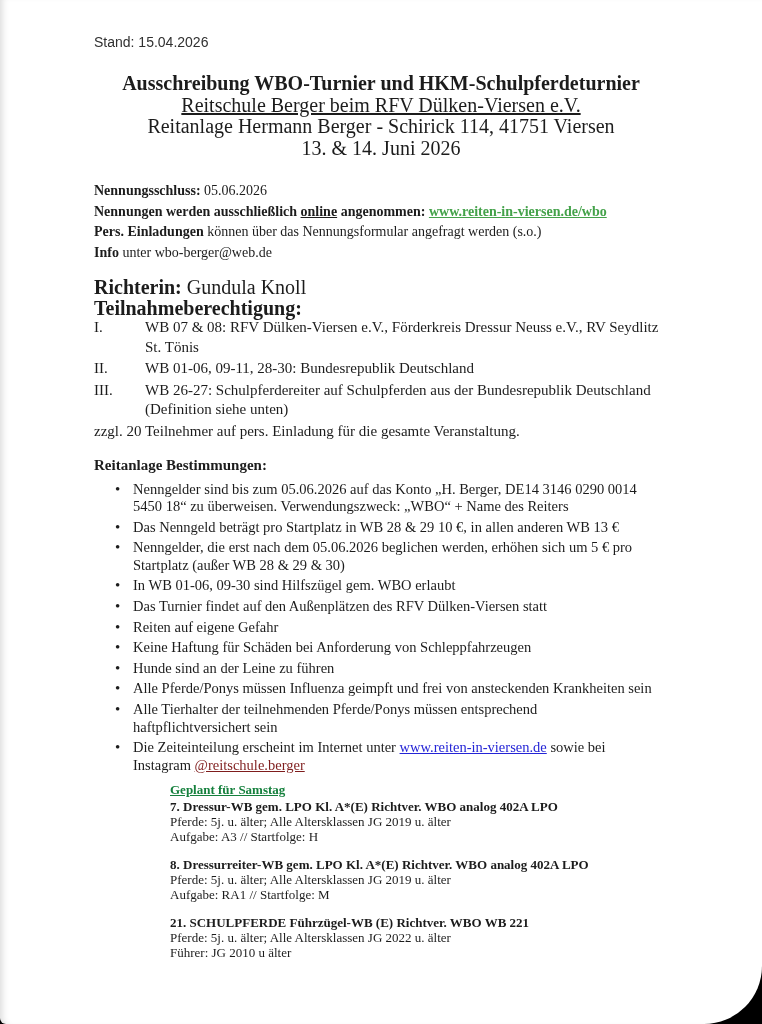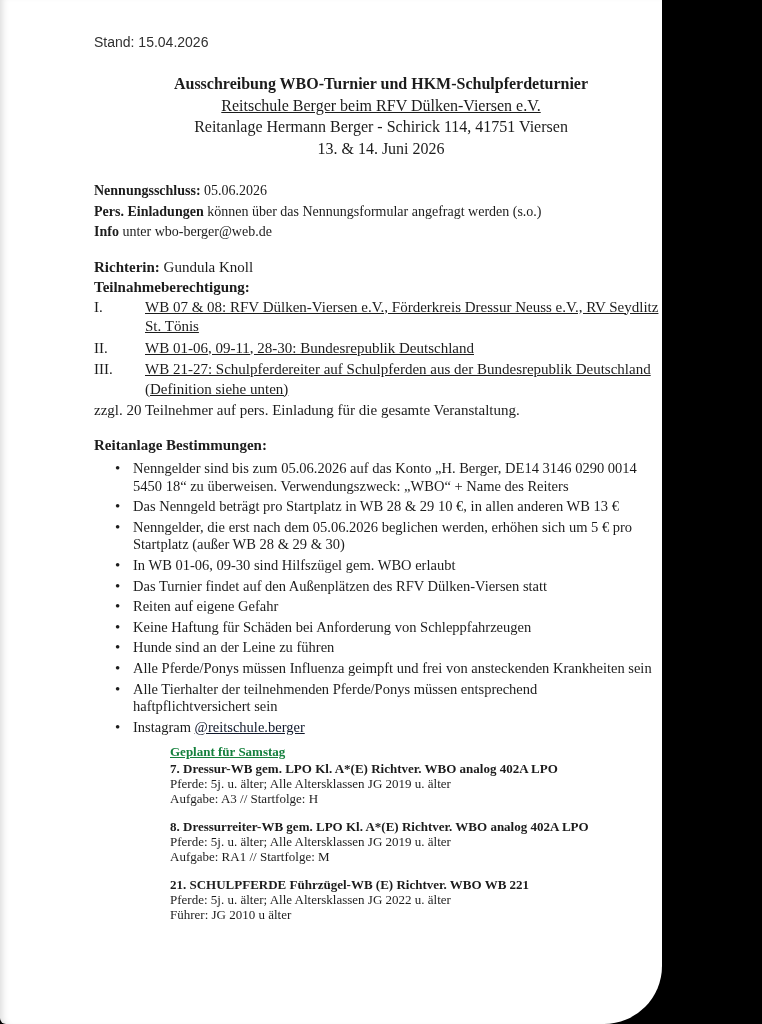--- a/index.html
+++ b/index.html
@@ -1,54 +1,54 @@
 <!DOCTYPE html>
 <html><head>
 <meta charset="utf-8">
 <style>
   html, body { margin: 0; padding: 0; background: #000; }
   .page {
     position: relative;
-    width: 662px;
+    width: 762px;
     height: 1024px;
     background: #ffffff;
     border-bottom-right-radius: 58px;
     border-bottom-left-radius: 6px;
     overflow: hidden;
     box-shadow: inset 7px 0 7px -5px rgba(0,0,0,0.15);
     font-family: "Liberation Serif", serif;
     color: #1c1c1c;
   }
   .content { padding: 34px 52px 0 94px; }
 
   .stand {
     font-family: "Liberation Sans", sans-serif;
     font-size: 14px;
     color: #303030;
     margin-bottom: 23px;
   }
 
-  .header-block { width: 574px; text-align: center; line-height: 21.5px; font-size: 16px; margin-bottom: 22px; }
+  .header-block { width: 574px; text-align: center; line-height: 21.5px; font-size: 20px; margin-bottom: 22px; }
   .doc-title { font-weight: bold; }
   .doc-subtitle { text-decoration: underline; }
 
   .para-block { font-size: 14px; line-height: 20.5px; margin-bottom: 14px; }
   .b { font-weight: bold; }
   .u { text-decoration: underline; }
   .link-green { font-weight: bold; text-decoration: underline; }
   .link-blue { text-decoration: underline; }
   a { cursor: pointer; }
 
-  .judge-line, .elig-heading { font-size: 15px; line-height: 20.5px; }
+  .judge-line, .elig-heading { font-size: 20px; line-height: 20.5px; }
   .elig-heading { font-weight: bold; }
 
   .elig-list { font-size: 15px; }
   .elig-item { display: flex; line-height: 19.5px; margin-bottom: 2px; }
   .elig-numeral { width: 51px; flex: 0 0 51px; }
-  .elig-text { flex: 1; text-decoration: underline; }
+  .elig-text { flex: 1; }
 
   .addendum { font-size: 15px; line-height: 19.5px; margin-top: 2px; margin-bottom: 14px; }
 
   .prov-heading { font-size: 15px; font-weight: bold; line-height: 20.5px; margin-bottom: 5px; }
   .bullet-list { list-style: none; margin: 0; padding: 0; font-size: 14.5px; }
   .bullet-list li { position: relative; padding-left: 39px; line-height: 17.6px; margin-bottom: 3px; }
   .bullet-list li::before {
     content: "\2022";
     position: absolute;
     left: 21px;
@@ -76,20 +76,26 @@
       <div class="doc-subtitle">Reitschule Berger beim RFV Dülken-Viersen e.V.</div>
       <div>Reitanlage Hermann Berger - Schirick 114, 41751 Viersen</div>
       <div>13. &amp; 14. Juni 2026</div>
     </div>
 
     <div class="para-block">
       <div class="ln">
         <span class="b">Nennungsschluss:</span>
         <span>05.06.2026</span>
       </div>
+      <div class="ln b">
+        <span>Nennungen werden ausschließlich</span>
+        <span class="u">online</span>
+        <span>angenommen:</span>
+        <a class="link-green" id="link-wbo" style="color: rgb(68, 162, 74);">www.reiten-in-viersen.de/wbo</a>
+      </div>
       <div class="ln">
         <span class="b">Pers. Einladungen</span>
         <span>können über das Nennungsformular angefragt werden (s.o.)</span>
       </div>
       <div class="ln">
         <span class="b">Info</span>
         <span>unter wbo-berger@web.de</span>
       </div>
     </div>
 
@@ -109,21 +115,21 @@
       </div>
       <div class="elig-item">
         <span class="elig-numeral">II.</span>
         <span class="elig-text">
           <span class="ln">WB 01-06, 09-11, 28-30: Bundesrepublik Deutschland</span>
         </span>
       </div>
       <div class="elig-item">
         <span class="elig-numeral">III.</span>
         <span class="elig-text">
-          <span class="ln">WB 21-27: Schulpferdereiter auf Schulpferden aus der Bundesrepublik Deutschland</span>
+          <span class="ln">WB 26-27: Schulpferdereiter auf Schulpferden aus der Bundesrepublik Deutschland</span>
           <span class="ln">(Definition siehe unten)</span>
         </span>
       </div>
     </div>
     <div class="addendum">zzgl. 20 Teilnehmer auf pers. Einladung für die gesamte Veranstaltung.</div>
 
     <div class="prov-heading">Reitanlage Bestimmungen:</div>
     <ul class="bullet-list">
       <li>
         <span class="ln">Nenngelder sind bis zum 05.06.2026 auf das Konto „H. Berger, DE14 3146 0290 0014</span>
@@ -153,22 +159,27 @@
       </li>
       <li>
         <span class="ln">Alle Pferde/Ponys müssen Influenza geimpft und frei von ansteckenden Krankheiten sein</span>
       </li>
       <li>
         <span class="ln">Alle Tierhalter der teilnehmenden Pferde/Ponys müssen entsprechend</span>
         <span class="ln">haftpflichtversichert sein</span>
       </li>
       <li>
         <span class="ln">
+          <span>Die Zeiteinteilung erscheint im Internet unter</span>
+          <a class="link-blue" id="link-site" style="color: rgb(36, 36, 214);">www.reiten-in-viersen.de</a>
+          <span>sowie bei</span>
+        </span>
+        <span class="ln">
           <span>Instagram</span>
-          <a class="link-blue" id="link-insta" style="color: #0f172a;">@reitschule.berger</a>
+          <a class="link-blue" id="link-insta" style="color: #7f1d1d;">@reitschule.berger</a>
         </span>
       </li>
     </ul>
 
     <div class="schedule">
       <div class="day-heading" id="day-heading" style="color: #15803d;">Geplant für Samstag</div>
 
       <div class="class-block" style="margin-top:2px;">
         <div class="class-title">7. Dressur-WB gem. LPO Kl. A*(E) Richtver. WBO analog 402A LPO</div>
         <div class="class-line">Pferde: 5j. u. älter; Alle Altersklassen JG 2019 u. älter</div>

